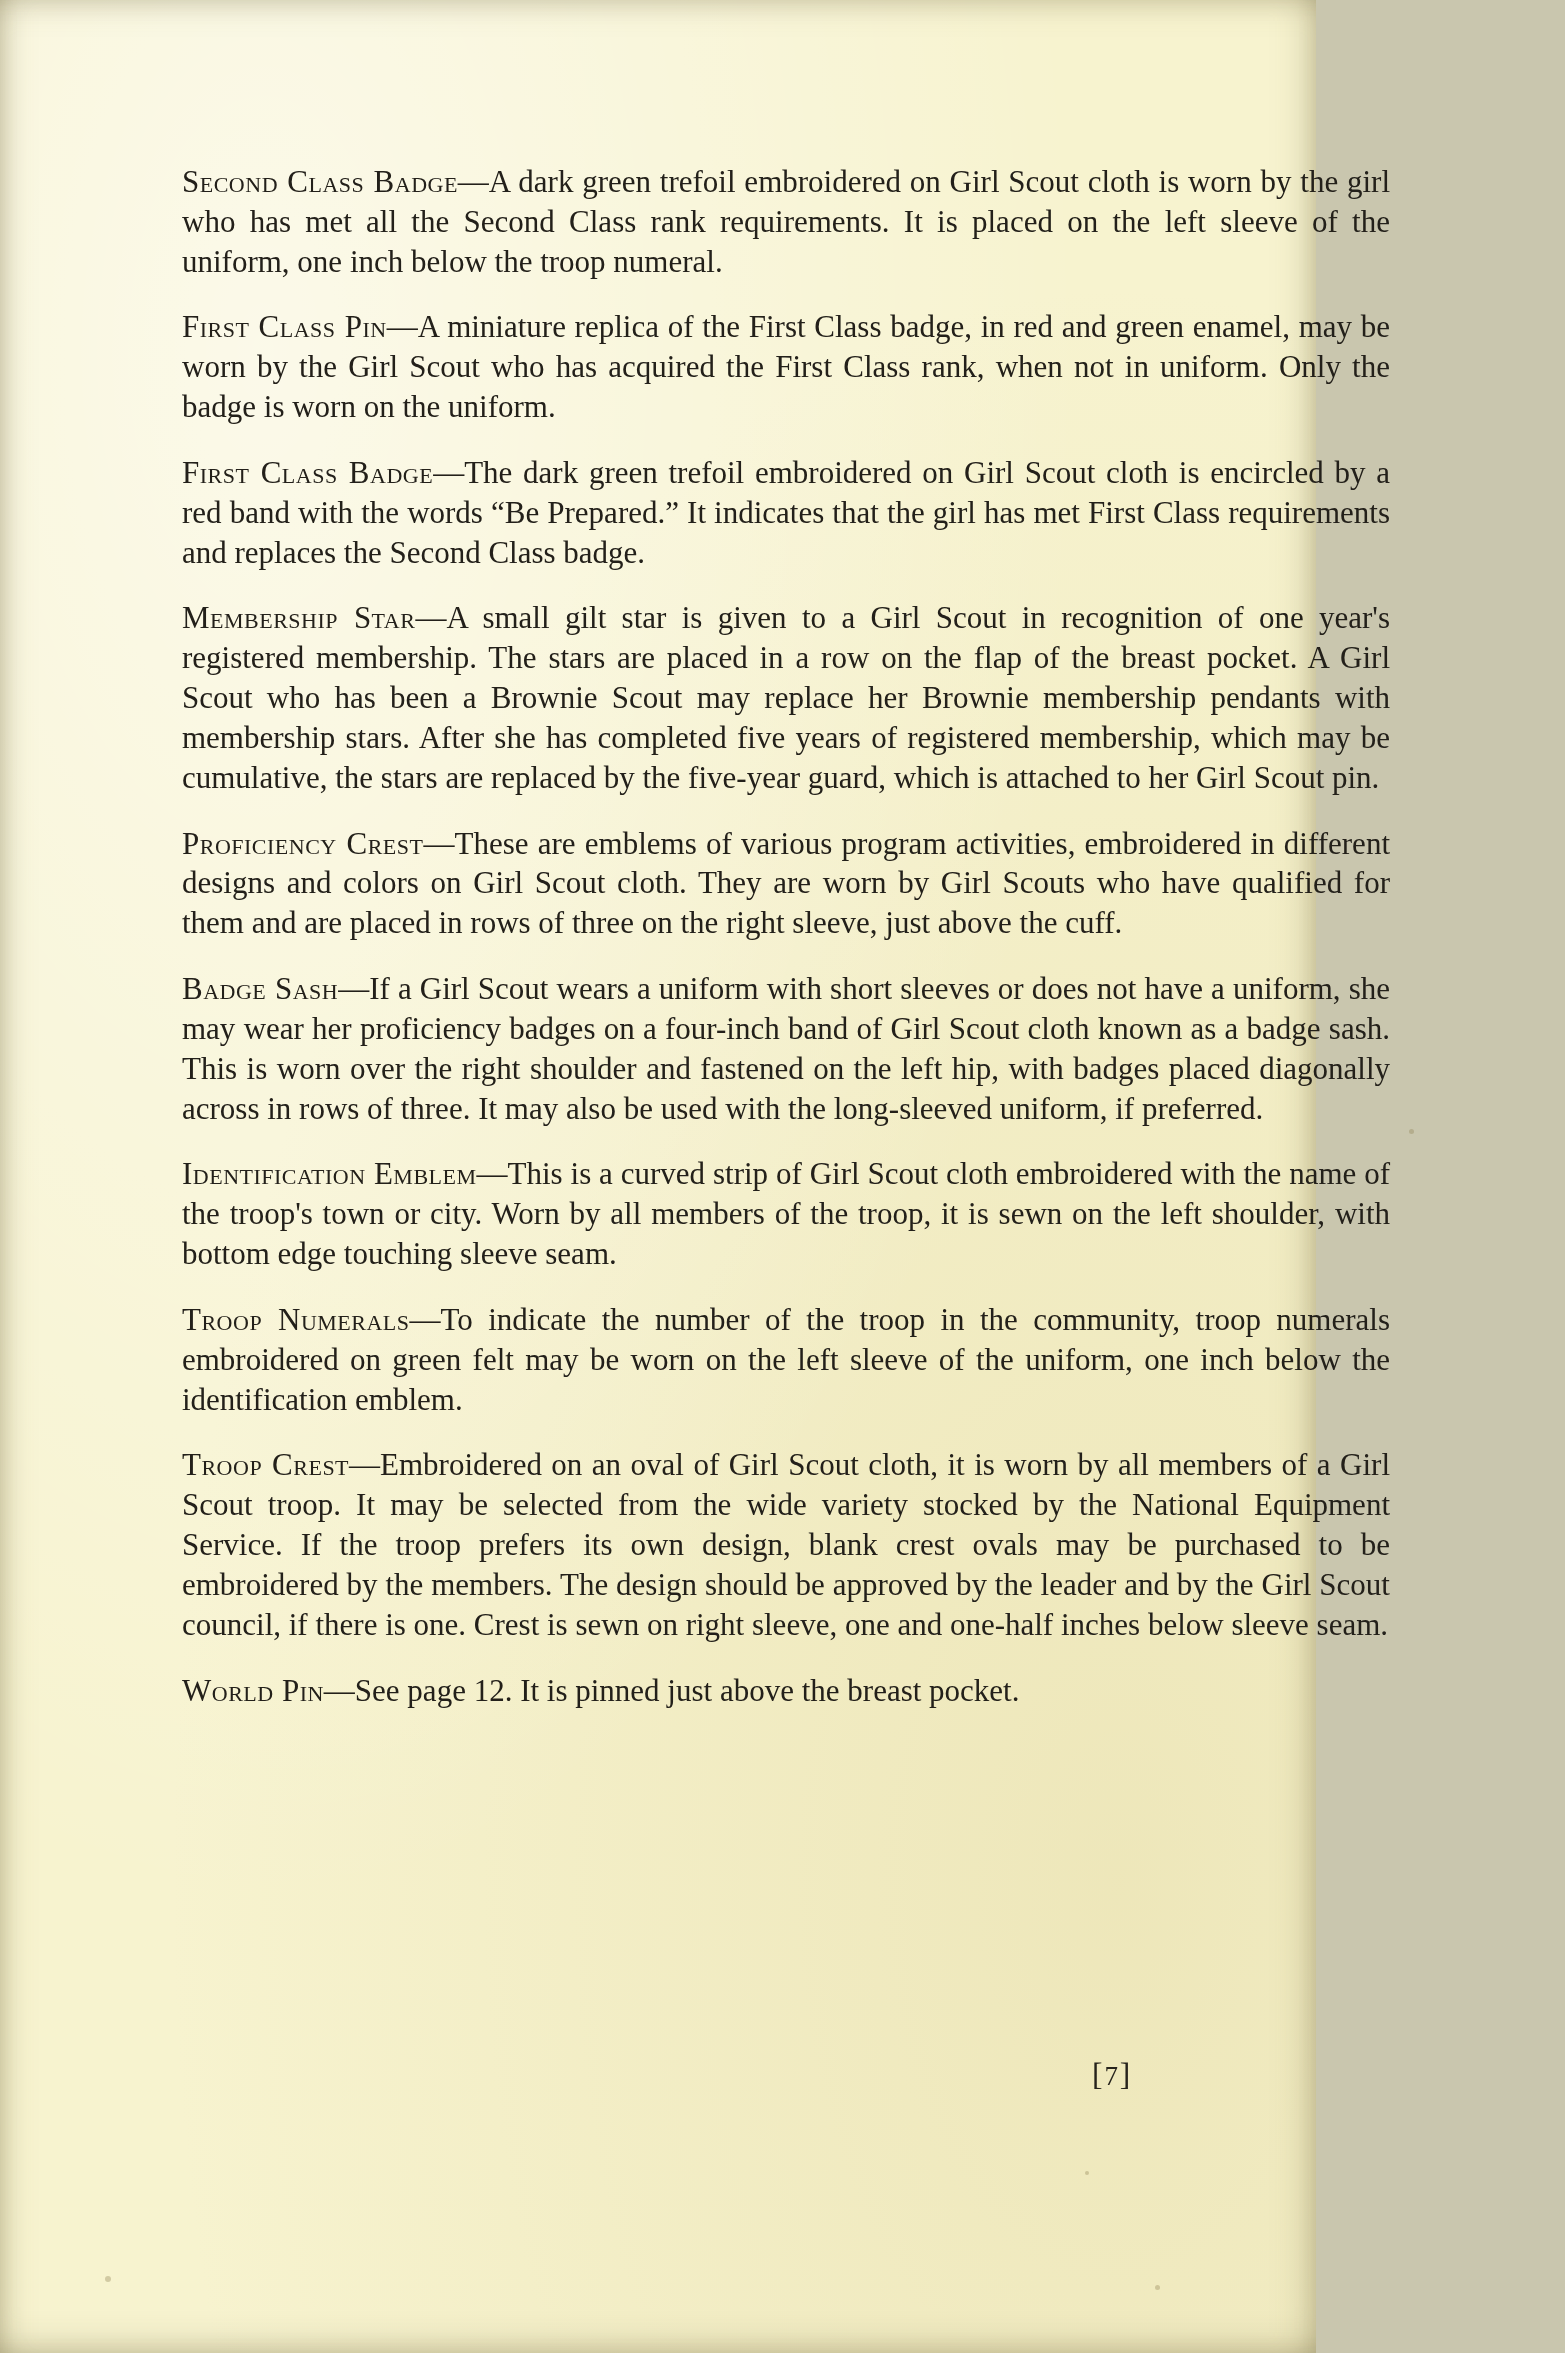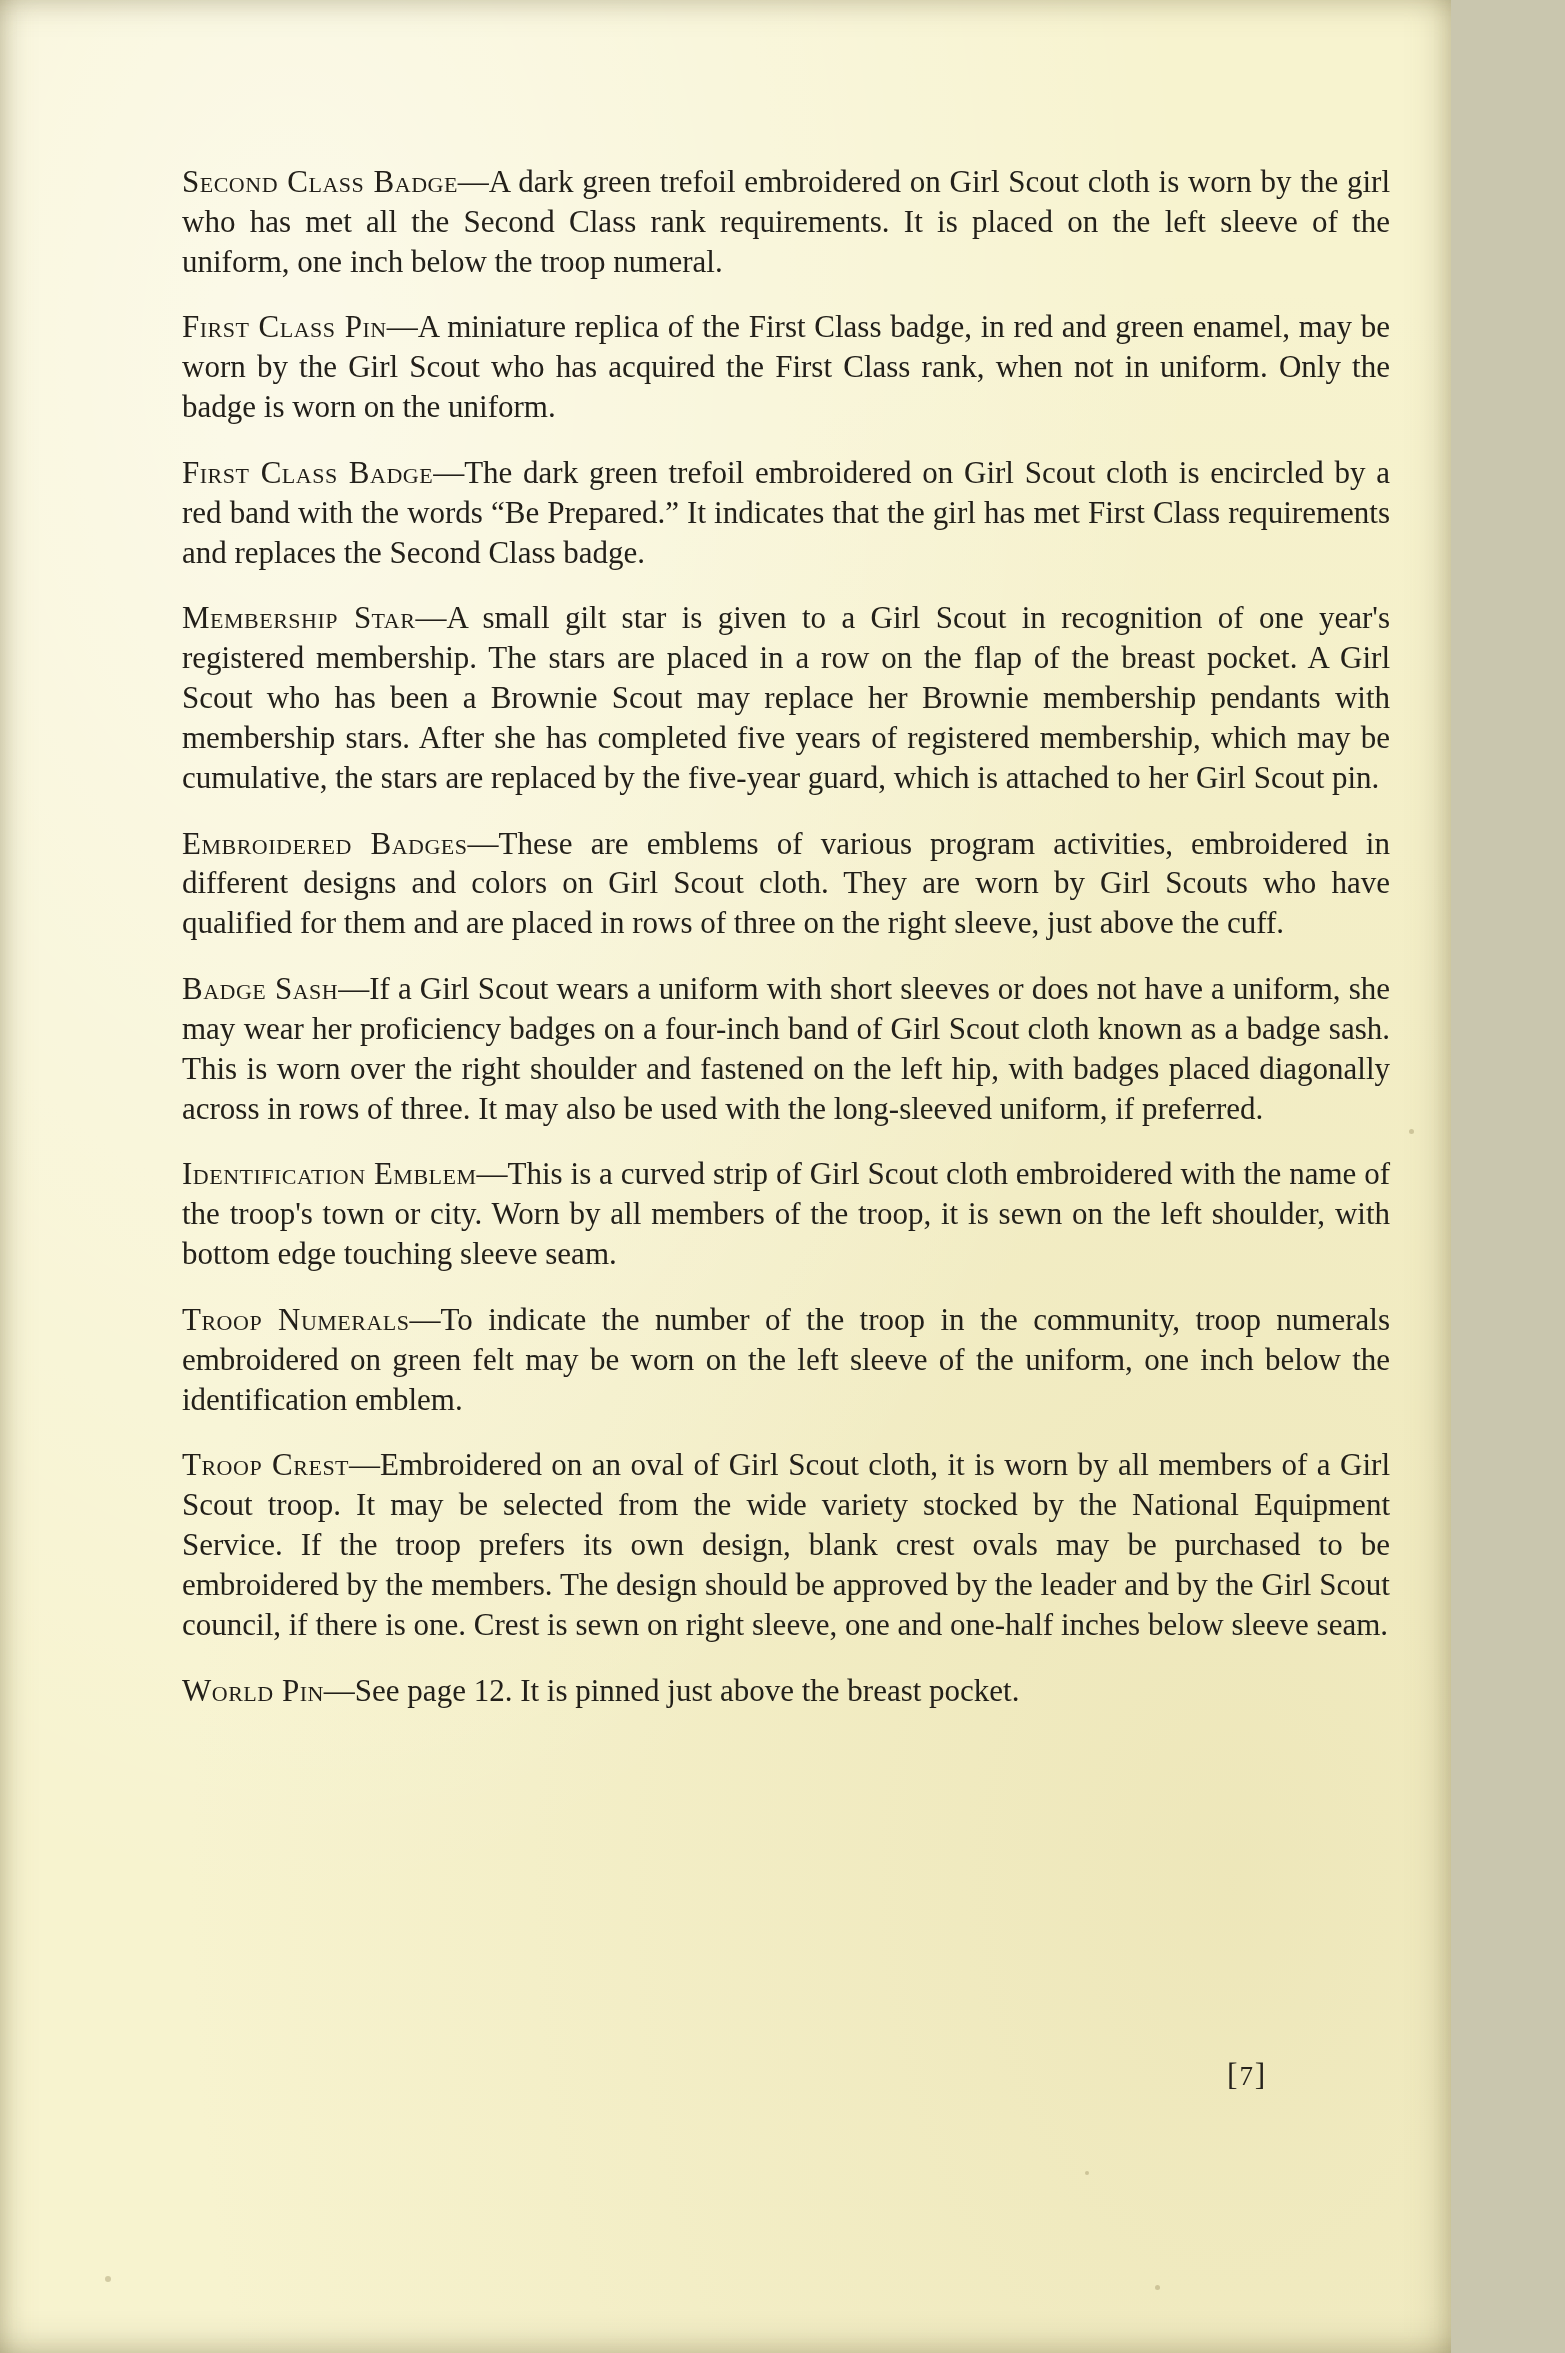--- a/index.html
+++ b/index.html
@@ -10,21 +10,21 @@
   body {
     width: 1566px;
     height: 2354px;
     overflow: hidden;
     font-family: "Liberation Serif", serif;
   }
   .page {
     position: absolute;
     top: 0;
     left: 0;
-    width: 1451px;
+    width: 1316px;
     height: 2354px;
     background: #f7f3cf;
     background-image:
       radial-gradient(ellipse at 20% 15%, rgba(255,255,255,0.55) 0%, rgba(255,255,255,0) 55%),
       radial-gradient(ellipse at 85% 80%, rgba(226,216,160,0.45) 0%, rgba(226,216,160,0) 60%);
     box-sizing: border-box;
   }
   
   .edge-shade {
     position: absolute;
@@ -92,21 +92,21 @@
 
     <p class="para"><span class="lead">Second Class Badge</span><span>—A dark green trefoil embroidered on Girl Scout cloth is worn by the girl who has met all the Second Class rank requirements. It is placed on the left sleeve of the uniform, one inch below the troop numeral.</span></p>
 
     <p class="para"><span class="lead">First Class Pin</span><span>—A miniature replica of the First Class badge, in red and green enamel, may be worn by the Girl Scout who has acquired the First Class rank, when not in uniform. Only the badge is worn on the uniform.</span></p>
 
     <p class="para"><span class="lead">First Class Badge</span><span>—The dark green trefoil embroidered on Girl Scout cloth is encircled by a red band with the words “Be Prepared.” It indicates that the girl has met First Class requirements and replaces the Second Class badge.</span></p>
 
 
     <p class="para"><span class="lead">Membership Star</span><span>—A small gilt star is given to a Girl Scout in recognition of one year's registered membership. The stars are placed in a row on the flap of the breast pocket. A Girl Scout who has been a Brownie Scout may replace her Brownie membership pendants with membership stars. After she has completed five years of registered membership, which may be cumulative, the stars are replaced by the five-year guard, which is attached to her Girl Scout pin.</span></p>
 
-    <p class="para"><span class="lead">Embroidered Badges</span><span>—These are emblems of various program activities, embroidered in different designs and colors on Girl Scout cloth. They are worn by Girl Scouts who have qualified for them and are placed in rows of three on the right sleeve, just above the cuff.</span></p>
+    <p class="para"><span class="lead">Proficiency Crest</span><span>—These are emblems of various program activities, embroidered in different designs and colors on Girl Scout cloth. They are worn by Girl Scouts who have qualified for them and are placed in rows of three on the right sleeve, just above the cuff.</span></p>
 
     <p class="para"><span class="lead">Badge Sash</span><span>—If a Girl Scout wears a uniform with short sleeves or does not have a uniform, she may wear her proficiency badges on a four-inch band of Girl Scout cloth known as a badge sash. This is worn over the right shoulder and fastened on the left hip, with badges placed diagonally across in rows of three. It may also be used with the long-sleeved uniform, if preferred.</span></p>
 
     <p class="para"><span class="lead">Identification Emblem</span><span>—This is a curved strip of Girl Scout cloth embroidered with the name of the troop's town or city. Worn by all members of the troop, it is sewn on the left shoulder, with bottom edge touching sleeve seam.</span></p>
 
     <p class="para"><span class="lead">Troop Numerals</span><span>—To indicate the number of the troop in the community, troop numerals embroidered on green felt may be worn on the left sleeve of the uniform, one inch below the identification emblem.</span></p>
 
     <p class="para"><span class="lead">Troop Crest</span><span>—Embroidered on an oval of Girl Scout cloth, it is worn by all members of a Girl Scout troop. It may be selected from the wide variety stocked by the National Equipment Service. If the troop prefers its own design, blank crest ovals may be purchased to be embroidered by the members. The design should be approved by the leader and by the Girl Scout council, if there is one. Crest is sewn on right sleeve, one and one-half inches below sleeve seam.</span></p>
 
     <p class="para"><span class="lead">World Pin</span><span>—See page 12. It is pinned just above the breast pocket.</span></p>

